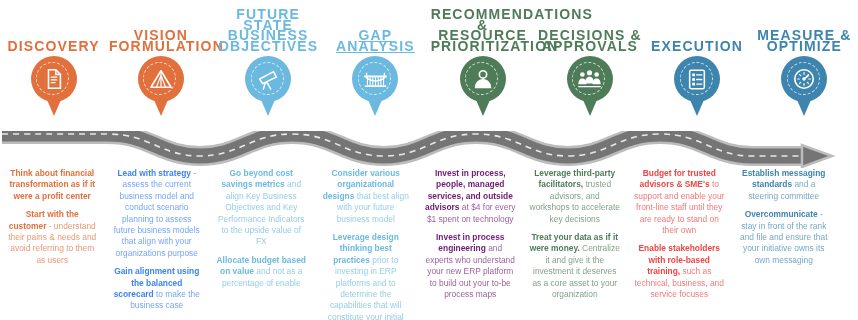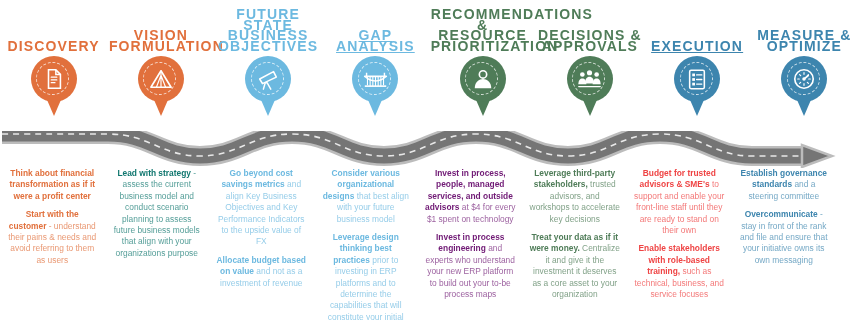--- a/index.html
+++ b/index.html
@@ -153,21 +153,21 @@
               <circle cx="22" cy="7" r="2.6" fill="#fff"></circle>
               <path d="M1.5 18 C1.5 13.5 3.5 11.5 6 11.5 C8.5 11.5 10.5 13.5 10.5 18 Z" fill="#fff"></path>
               <path d="M9 17 C9 12 11 9.5 14 9.5 C17 9.5 19 12 19 17 Z" fill="#fff"></path>
               <path d="M17.5 18 C17.5 13.5 19.5 11.5 22 11.5 C24.5 11.5 26.5 13.5 26.5 18 Z" fill="#fff"></path>
               <path d="M2 20.5 H26" stroke="#fff" stroke-width="1.6" stroke-linecap="round"></path>
             </svg>
           </div>
         </div>
       </div>
       <div class="pin-col">
-        <div class="pin-title" style="color: rgb(61, 133, 174); white-space: pre-line; text-decoration: underline;">EXECUTION</div>
+        <div class="pin-title" style="color: rgb(61, 133, 174); white-space: pre-line;">EXECUTION</div>
         <div class="pin-shape" style="color: rgb(61, 133, 174);">
           <div class="pin-tail"></div>
           <div class="pin-head" style="background: rgb(61, 133, 174);"></div>
           <div class="pin-ring"></div>
           <div class="pin-ico">
             <svg width="22" height="23" viewBox="0 0 24 25">
               <rect x="4" y="2.5" width="16" height="20" rx="1.5" fill="none" stroke="#fff" stroke-width="1.7"></rect>
               <rect x="6.8" y="6" width="3" height="3" fill="#fff"></rect>
               <rect x="6.8" y="11" width="3" height="3" fill="#fff"></rect>
               <rect x="6.8" y="16" width="3" height="3" fill="#fff"></rect>
@@ -223,41 +223,42 @@
       <path d="M802,33 L802,55 L832,44 Z" fill="#757575"></path>
       <path d="M802,33 L802,55 L832,44 Z" fill="none" stroke="#BCBCBC" stroke-width="2.5"></path>
     </g>
   </svg>
 
   <div class="cols">
       <div class="col" style="color: rgb(225, 112, 60);">
         <p><b>Think about financial transformation as if it were a profit center</b><span class="lite"></span></p>
         <p><b>Start with the customer</b><span class="lite"> - understand their pains &amp; needs and avoid referring to them as users</span></p>
       </div>
-      <div class="col" style="color: #0f766e;">
+      <div class="col" style="color: #3b82f6;">
         <p><b>Lead with strategy</b><span class="lite"> - assess the current business model and conduct scenario planning to assess future business models that align with your organizations purpose</span></p>
+        <p><b>Gain alignment using the balanced scorecard</b><span class="lite"> to make the business case</span></p>
       </div>
       <div class="col" style="color: rgb(108, 185, 224);">
         <p><b>Go beyond cost savings metrics</b><span class="lite"> and align Key Business Objectives and Key Performance Indicators to the upside value of FX</span></p>
-        <p><b>Allocate budget based on value</b><span class="lite"> and not as a investment of revenue</span></p>
+        <p><b>Allocate budget based on value</b><span class="lite"> and not as a percentage of enable</span></p>
       </div>
       <div class="col" style="color: rgb(108, 185, 224);">
         <p><b>Consider various organizational designs</b><span class="lite"> that best align with your future business model</span></p>
         <p><b>Leverage design thinking best practices</b><span class="lite"> prior to investing in ERP platforms and to determine the capabilities that will constitute your initial launch</span></p>
       </div>
       <div class="col" style="color: #701a75;">
         <p><b>Invest in process, people, managed services, and outside advisors</b><span class="lite"> at $4 for every $1 spent on technology</span></p>
         <p><b>Invest in process engineering</b><span class="lite"> and experts who understand your new ERP platform to build out your to-be process maps</span></p>
       </div>
       <div class="col" style="color: rgb(79, 124, 88);">
-        <p><b>Leverage third-party stakeholders,</b><span class="lite"> trusted advisors, and workshops to accelerate key decisions</span></p>
+        <p><b>Leverage third-party facilitators,</b><span class="lite"> trusted advisors, and workshops to accelerate key decisions</span></p>
         <p><b>Treat your data as if it were money.</b><span class="lite"> Centralize it and give it the investment it deserves as a core asset to your organization</span></p>
       </div>
       <div class="col" style="color: #ef4444;">
         <p><b>Budget for trusted advisors &amp; SME's</b><span class="lite"> to support and enable your front-line staff until they are ready to stand on their own</span></p>
         <p><b>Enable stakeholders with role-based training,</b><span class="lite"> such as technical, business, and service focuses</span></p>
       </div>
       <div class="col" style="color: rgb(61, 133, 174);">
-        <p><b>Establish governance standards</b><span class="lite"> and a steering committee</span></p>
+        <p><b>Establish messaging standards</b><span class="lite"> and a steering committee</span></p>
         <p><b>Overcommunicate</b><span class="lite"> - stay in front of the rank and file and ensure that your initiative owns its own messaging</span></p>
       </div>
     </div>
 </div>
 
 </body></html>

